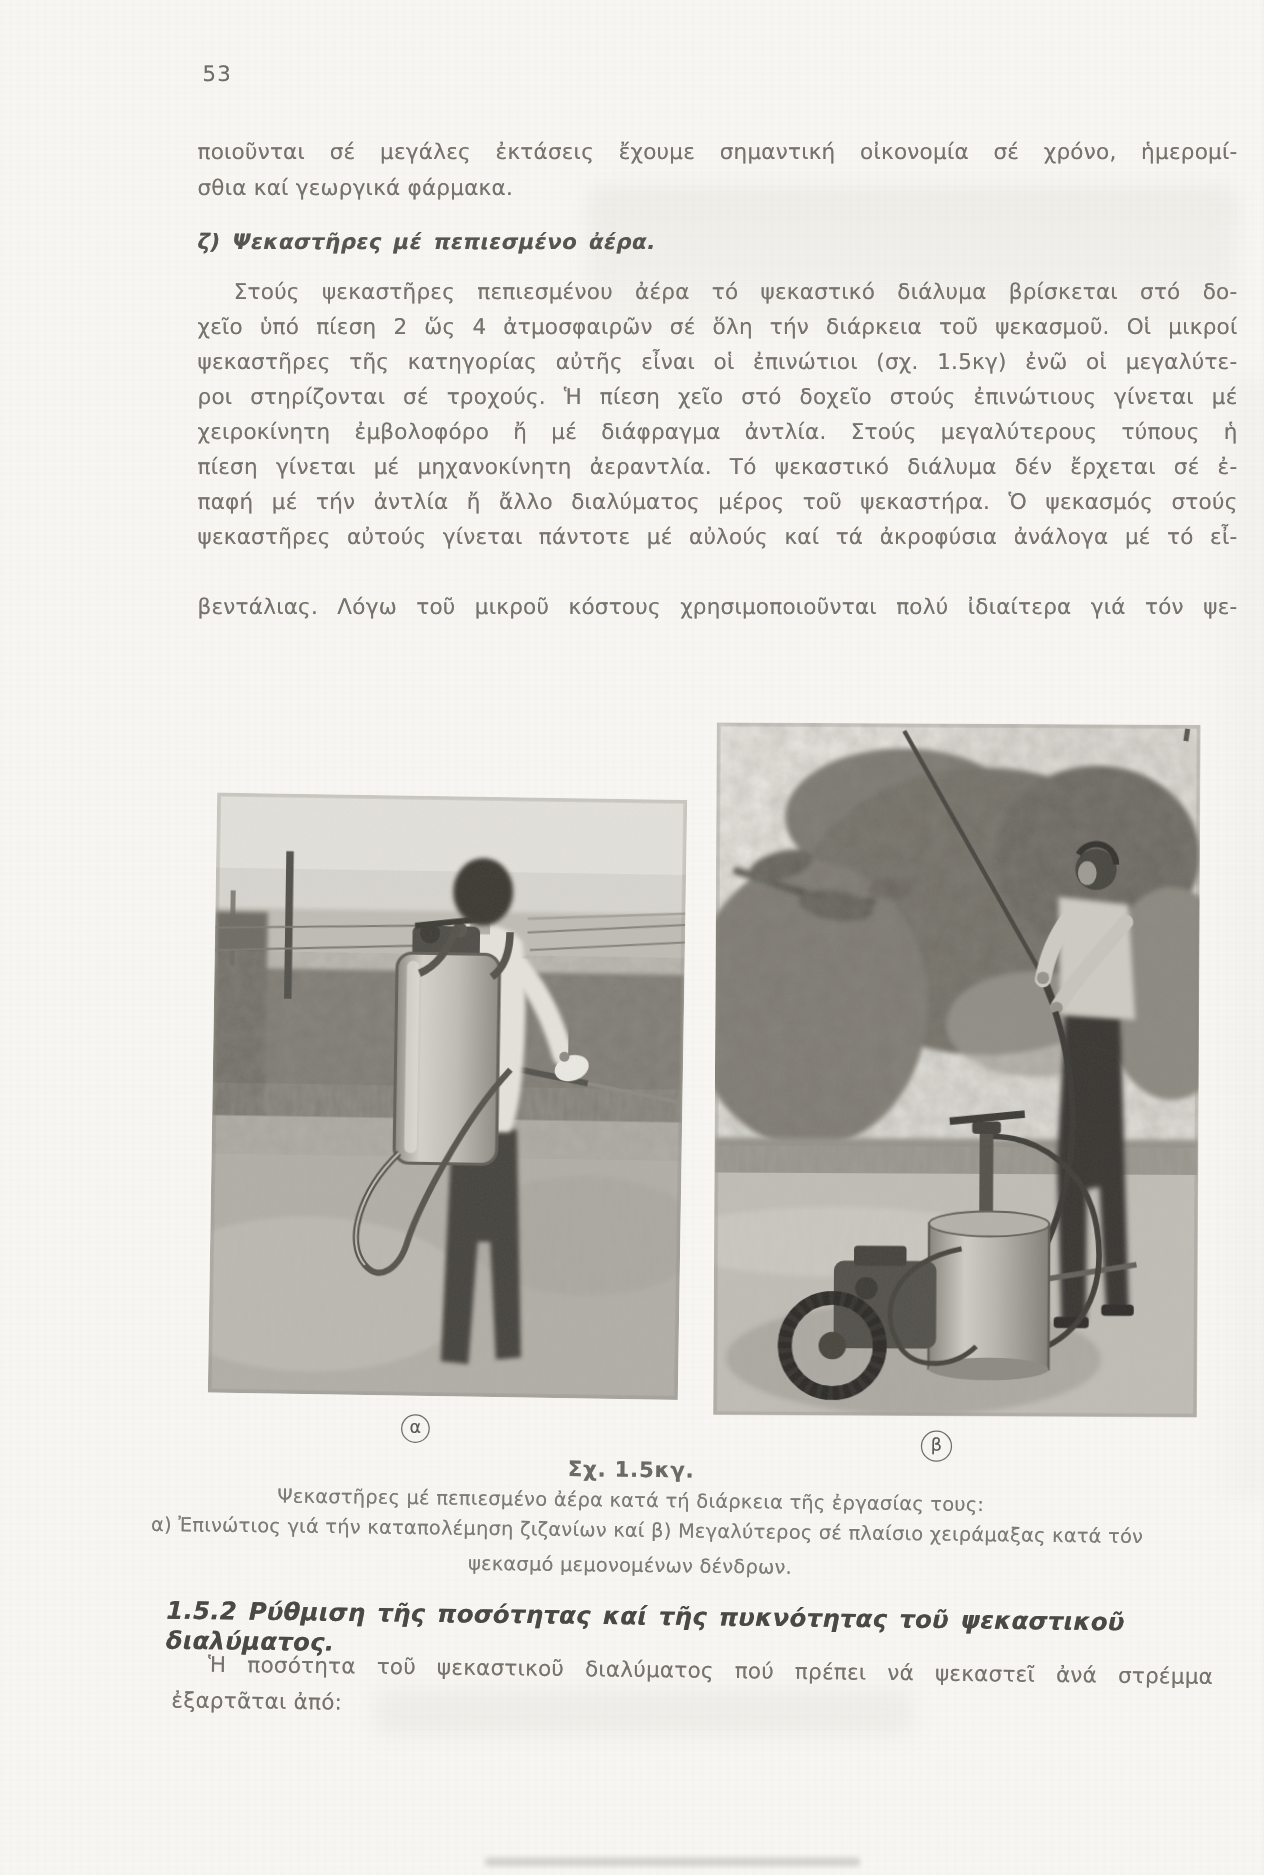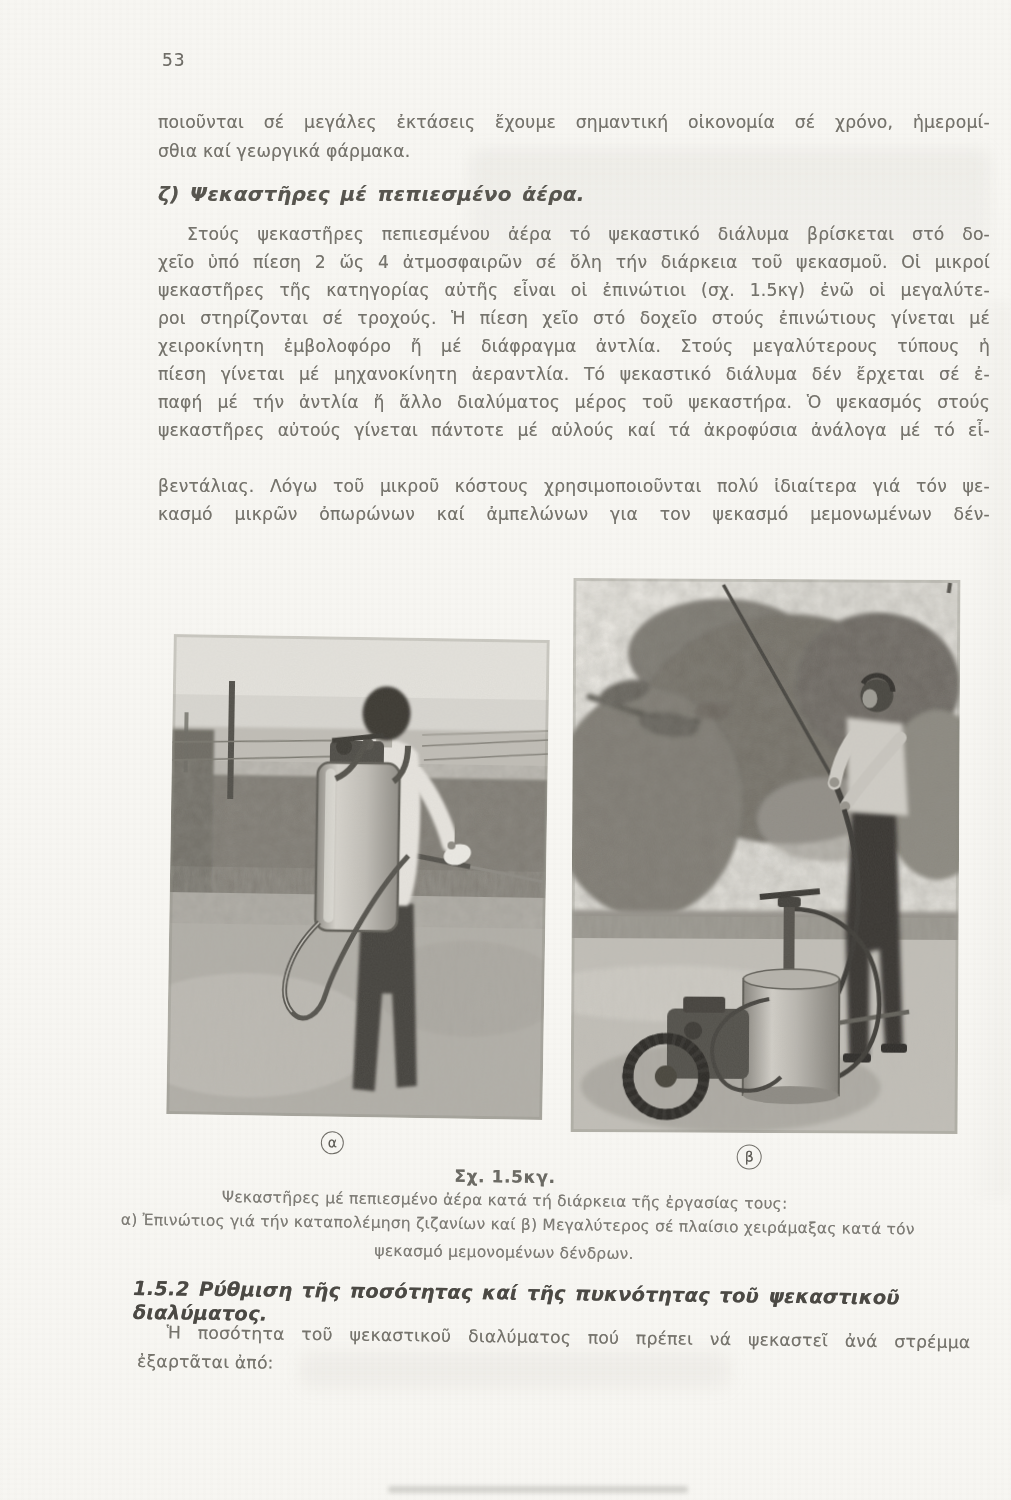--- a/index.html
+++ b/index.html
@@ -27,21 +27,21 @@
 
   .txt { position:absolute; color:#75736c; font-size:17.2px; line-height:24px;
          letter-spacing:0.2px; text-shadow:0 0 0.5px rgba(117,115,108,0.55); white-space:normal; }
   .col  { left:158px; width:832px; }
   .jline { text-align:justify; text-align-last:justify; }
   .endline { text-align:left; }
   .indent { text-indent:29px; }
 
   .pagenum { left:162px; top:48px; font-size:17px; color:#6f6d67; letter-spacing:1px; }
 
-  .h-z { left:158px; top:182px; font-style:italic; font-weight:bold; font-size:20px;
+  .h-z { left:158px; top:182px; font-style:italic; font-weight:bold; font-size:17px;
          color:#57554f; letter-spacing:0.4px; word-spacing:3px; }
 
   .photo { position:absolute; overflow:hidden; background:#e6e4de; }
   .photo svg { display:block; width:100%; height:100%; filter:blur(0.45px) contrast(0.97); }
   .photo-a { left:170px; top:637px; width:376px; height:480px; transform:rotate(0.9deg); }
   .photo-b { left:572px; top:579px; width:387px; height:554px; transform:rotate(0.3deg); }
 
   .bottom-group { position:absolute; left:0; top:1128px; width:1011px; height:290px;
                   transform:rotate(0.7deg); transform-origin:140px 0; }
   .fig-label { position:absolute; box-sizing:border-box; border:1.5px solid #6f6d67; border-radius:50%;
@@ -80,21 +80,20 @@
 
   <div class="txt col jline indent" style="top:222px">Στούς ψεκαστῆρες πεπιεσμένου ἀέρα τό ψεκαστικό διάλυμα βρίσκεται στό δο-</div>
   <div class="txt col jline" style="top:250px">χεῖο ὑπό πίεση 2 ὥς 4 ἀτμοσφαιρῶν σέ ὅλη τήν διάρκεια τοῦ ψεκασμοῦ. Οἱ μικροί</div>
   <div class="txt col jline" style="top:278px">ψεκαστῆρες τῆς κατηγορίας αὐτῆς εἶναι οἱ ἐπινώτιοι (σχ. 1.5κγ) ἐνῶ οἱ μεγαλύτε-</div>
   <div class="txt col jline" style="top:306px">ροι στηρίζονται σέ τροχούς. Ἡ πίεση χεῖο στό δοχεῖο στούς ἐπινώτιους γίνεται μέ</div>
   <div class="txt col jline" style="top:334px">χειροκίνητη ἐμβολοφόρο ἤ μέ διάφραγμα ἀντλία. Στούς μεγαλύτερους τύπους ἡ</div>
   <div class="txt col jline" style="top:362px">πίεση γίνεται μέ μηχανοκίνητη ἀεραντλία. Τό ψεκαστικό διάλυμα δέν ἔρχεται σέ ἐ-</div>
   <div class="txt col jline" style="top:390px">παφή μέ τήν ἀντλία ἤ ἄλλο διαλύματος μέρος τοῦ ψεκαστήρα. Ὁ ψεκασμός στούς</div>
   <div class="txt col jline" style="top:418px">ψεκαστῆρες αὐτούς γίνεται πάντοτε μέ αὐλούς καί τά ἀκροφύσια ἀνάλογα μέ τό εἶ-</div>
   <div class="txt col jline" style="top:474px">βεντάλιας. Λόγω τοῦ μικροῦ κόστους χρησιμοποιοῦνται πολύ ἰδιαίτερα γιά τόν ψε-</div>
-  <div class="txt col jline" style="top:502px">κασμό μικρῶν ὀπωρώνων καί ἀμπελώνων για τον ψεκασμό μεμονωμένων δέν-</div>
 
   <div class="photo photo-a">
     <svg viewBox="0 0 376 480">
       <defs>
         <filter id="softA" x="-10%" y="-10%" width="120%" height="120%">
             <feGaussianBlur stdDeviation="1.6"></feGaussianBlur>
           </filter>
         <filter id="folA">
             <feTurbulence type="fractalNoise" baseFrequency="0.09" numOctaves="3" seed="4"></feTurbulence>
           <feColorMatrix type="matrix" values="0 0 0 0 0.30  0 0 0 0 0.29  0 0 0 0 0.26  0 0 0 0.8 0"></feColorMatrix>

